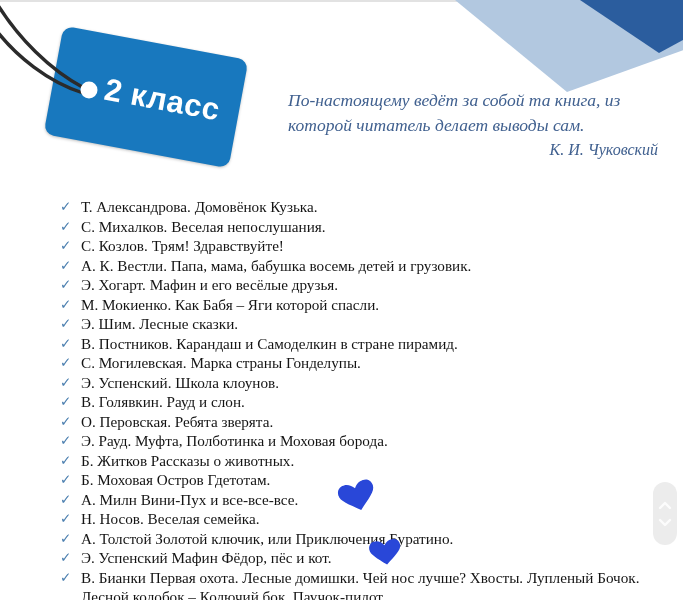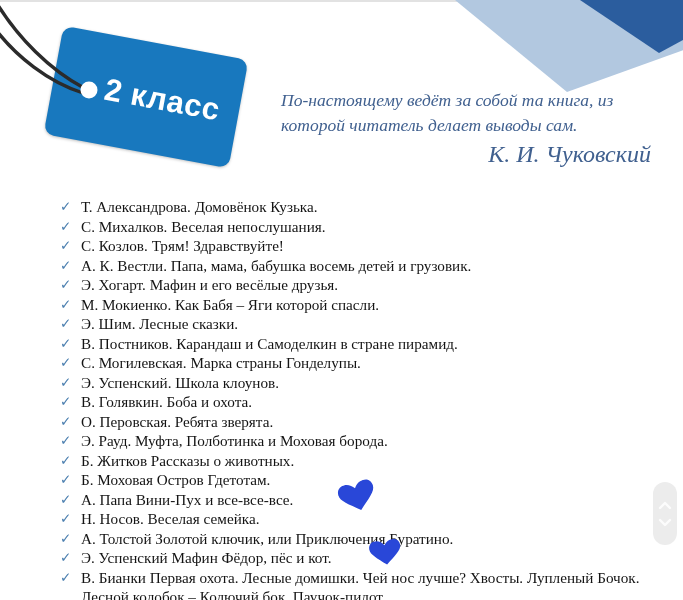--- a/index.html
+++ b/index.html
@@ -28,25 +28,25 @@
   .tag-label {
     position:absolute; left:52px; top:0; right:4px; height:110px;
     display:flex; align-items:center;
     color:#ffffff; font-family:"Liberation Sans", sans-serif;
     font-weight:bold; font-size:31px; letter-spacing:0.5px; white-space:nowrap;
   }
   .string-svg { position:absolute; left:0; top:0; pointer-events:none; }
 
   
   .quote {
-    position:absolute; left:281px; top:88px; width:376px;
+    position:absolute; left:288px; top:88px; width:376px;
     color:#40608f; font-style:italic;
   }
   .quote-text { width:354px; font-size:17.5px; line-height:1.42; margin:0; }
-  .quote-author { width:370px; text-align:right; font-size:24px; margin-top:3px; }
+  .quote-author { width:370px; text-align:right; font-size:16px; margin-top:3px; }
 
   
   .book-list {
     position:absolute; left:60px; top:197px; width:585px;
     margin:0; padding:0; list-style:none;
     font-size:15.2px; line-height:19.5px; color:#141414;
   }
   .book-item { display:flex; }
   .book-check {
     flex:0 0 21px; width:21px; color:#4d80b0;
@@ -128,41 +128,41 @@
   <li class="book-item">
       <span class="book-check">✓</span>
       <span class="book-text">С. Могилевская. Марка страны Гонделупы.</span>
     </li>
   <li class="book-item">
       <span class="book-check">✓</span>
       <span class="book-text">Э. Успенский. Школа клоунов.</span>
     </li>
   <li class="book-item">
       <span class="book-check">✓</span>
-      <span class="book-text">В. Голявкин. Боба и охота.</span>
+      <span class="book-text">В. Голявкин. Рауд и слон.</span>
     </li>
   <li class="book-item">
       <span class="book-check">✓</span>
       <span class="book-text">О. Перовская. Ребята зверята.</span>
     </li>
   <li class="book-item">
       <span class="book-check">✓</span>
       <span class="book-text">Э. Рауд. Муфта, Полботинка и Моховая борода.</span>
     </li>
   <li class="book-item">
       <span class="book-check">✓</span>
       <span class="book-text">Б. Житков Рассказы о животных.</span>
     </li>
   <li class="book-item">
       <span class="book-check">✓</span>
       <span class="book-text">Б. Моховая Остров Гдетотам.</span>
     </li>
   <li class="book-item">
       <span class="book-check">✓</span>
-      <span class="book-text">А. Папа Вини-Пух и все-все-все.</span>
+      <span class="book-text">А. Милн Вини-Пух и все-все-все.</span>
     </li>
   <li class="book-item">
       <span class="book-check">✓</span>
       <span class="book-text">Н. Носов. Веселая семейка.</span>
     </li>
   <li class="book-item">
       <span class="book-check">✓</span>
       <span class="book-text">А. Толстой Золотой ключик, или Приключения Буратино.</span>
     </li>
   <li class="book-item">

